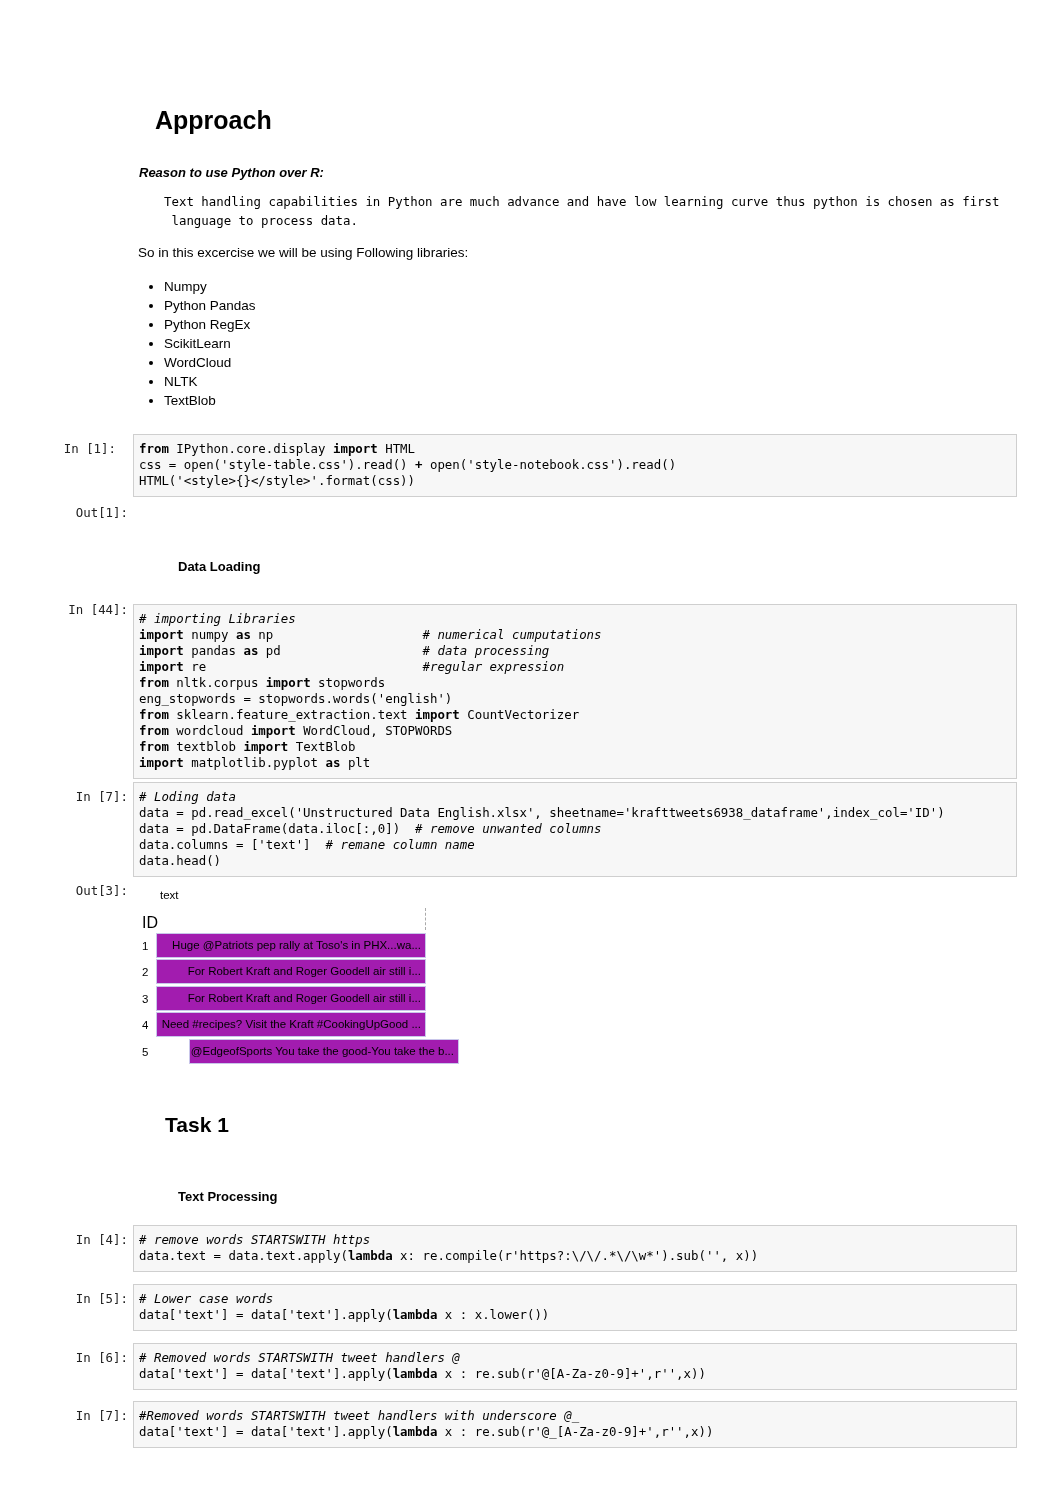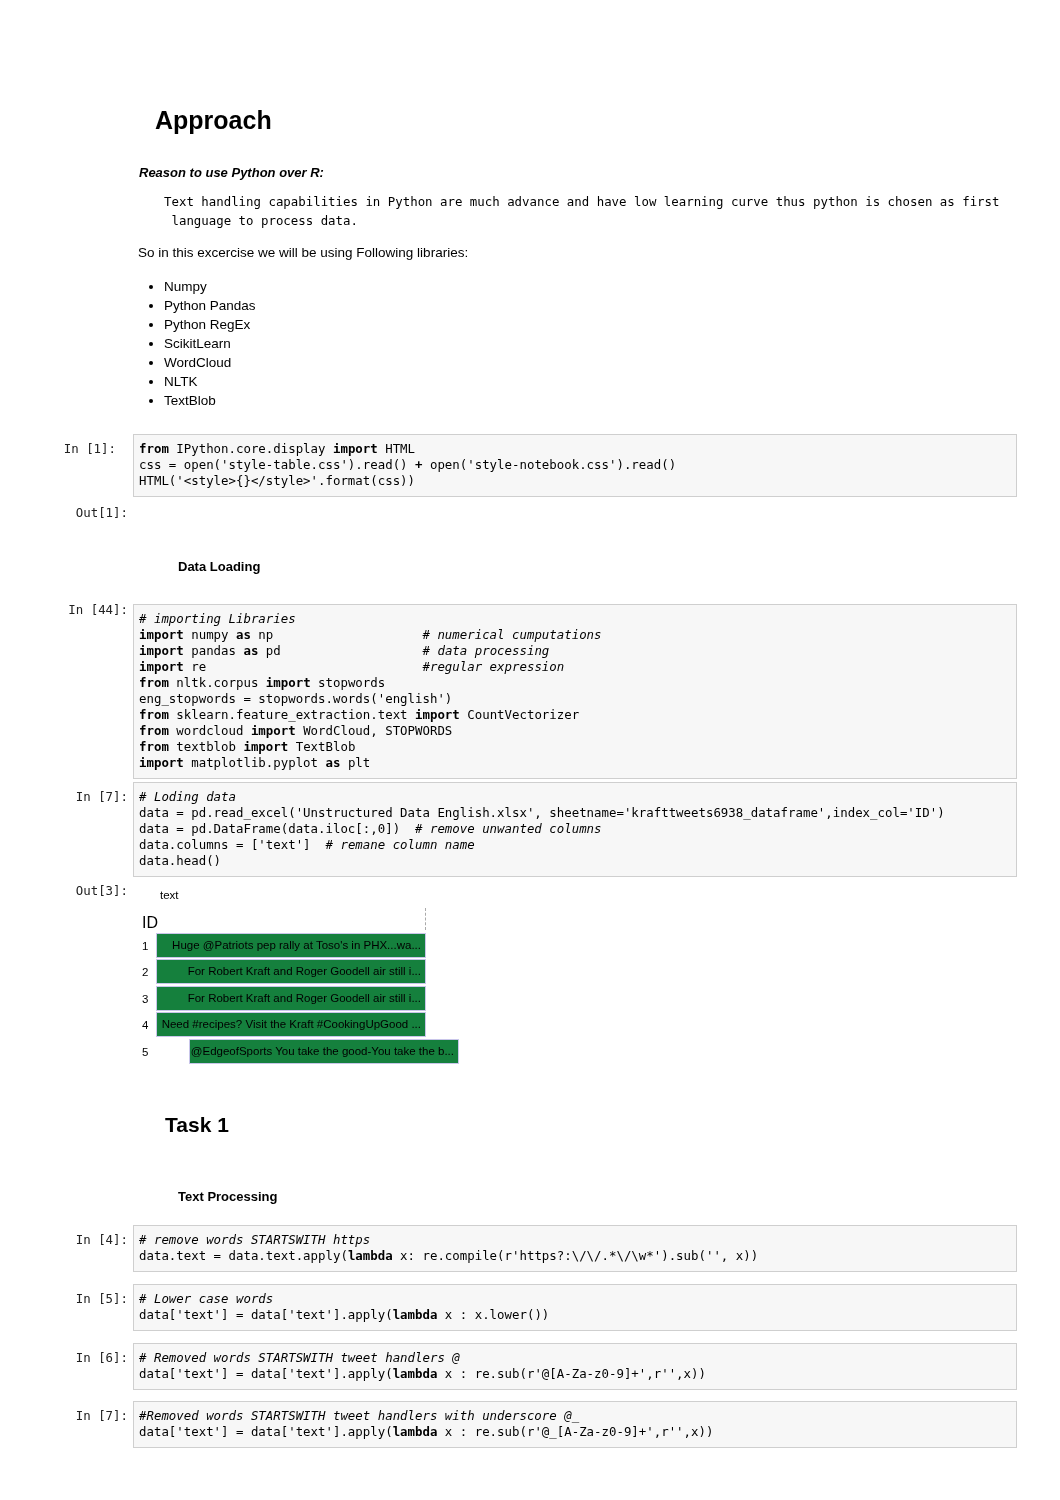--- a/index.html
+++ b/index.html
@@ -16,21 +16,21 @@
   .cell { position: absolute; left: 133px; width: 884px; border: 1px solid #cfcfcf;
           background: #f7f7f7; box-sizing: border-box; padding: 6px 5px; }
   .code { margin: 0; font-size: 12.4px; line-height: 16px; white-space: pre; color: #000; }
   .kw { font-weight: bold; }
   .cm { font-style: italic; }
   .h4 { position: absolute; font-weight: bold; font-size: 13px; margin-left: 36px; }
   .df-head-text { position: absolute; font-size: 11.5px; }
   .df-id { position: absolute; font-size: 16px; }
   .df-row-idx { position: absolute; font-size: 11.5px; width: 14px; }
   .df-cell { position: absolute; left: 156px; width: 270px; height: 25px; box-sizing: border-box;
-             border: 1.5px solid #c9c6ea; background: #15803d; font-size: 11.5px; text-align: right;
+             border: 1.5px solid #c9c6ea; background: #a21caf; font-size: 11.5px; text-align: right;
              line-height: 22px; padding-right: 4px; white-space: nowrap; overflow: hidden; }
   .dashed { position: absolute; left: 425px; top: 908px; height: 22px; border-left: 1px dashed #aaa; }
 </style>
 </head>
 <body>
 
 <h1 class="title" style="left:155px; top:106px;">Approach</h1>
 <div class="md-bold-italic" style="left:139px; top:165px;">Reason to use Python over R:</div>
 <div class="md-pre mono" style="left:164px; top:192px;">Text handling capabilities in Python are much advance and have low learning curve thus python is chosen as first</div>
 <div class="md-pre mono" style="left:164px; top:211px;"> language to process data.</div>

